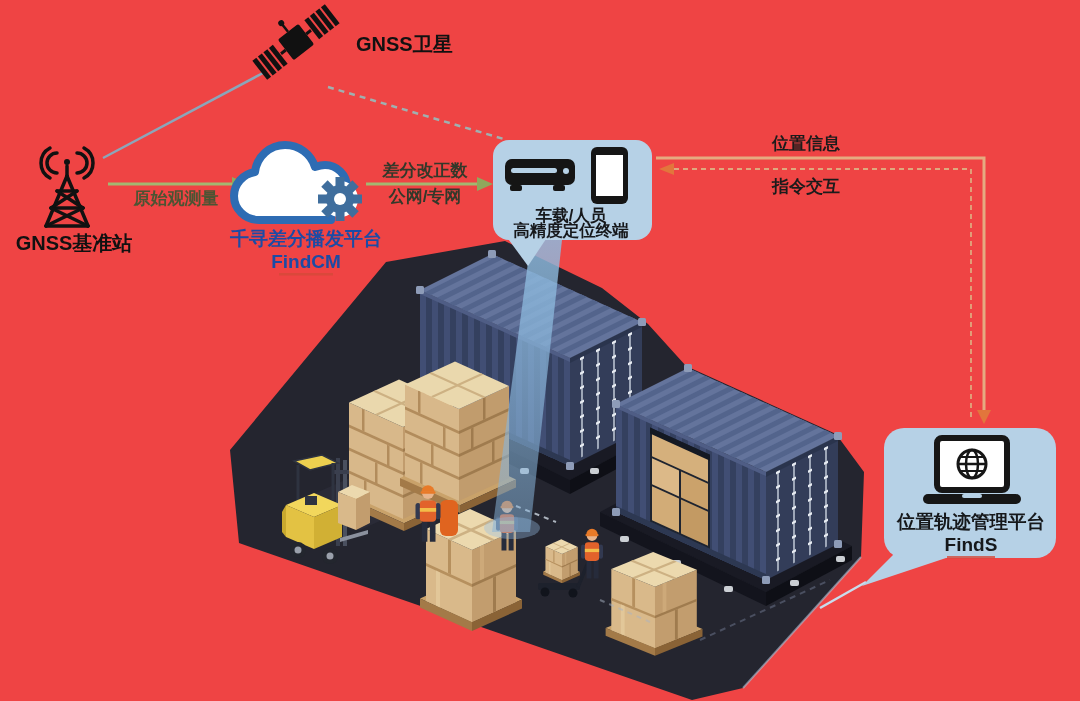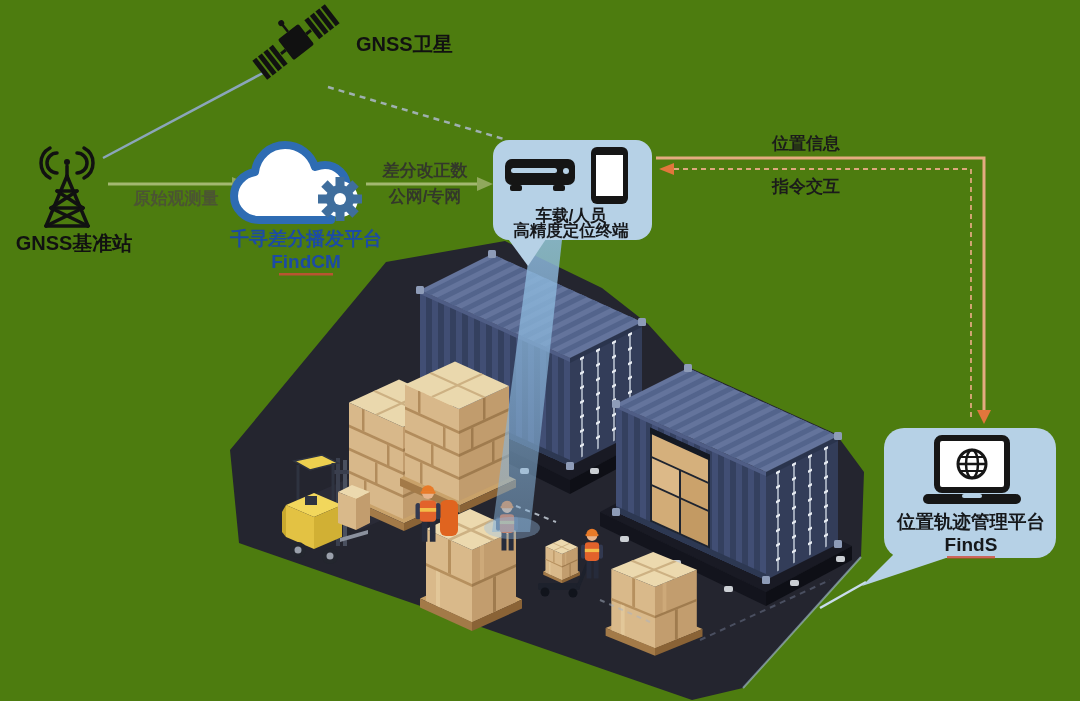--- a/index.html
+++ b/index.html
@@ -1,16 +1,16 @@
 <!DOCTYPE html>
 <html><head>
 <meta charset="utf-8">
 <style>
   html,body{margin:0;padding:0;background:#fff;}
-  #stage{position:relative;width:1080px;height:701px;background:#4d7c0f;overflow:hidden;
+  #stage{position:relative;width:1080px;height:701px;background:#ef4444;overflow:hidden;
          font-family:"Liberation Sans",sans-serif;}
   svg{position:absolute;left:0;top:0;}
   text{font-family:"Liberation Sans",sans-serif;}
   .zh{font-weight:bold;}
 </style>
 </head>
 <body>
 
 <div id="stage">
 <svg width="1080" height="701" viewBox="0 0 1080 701">

